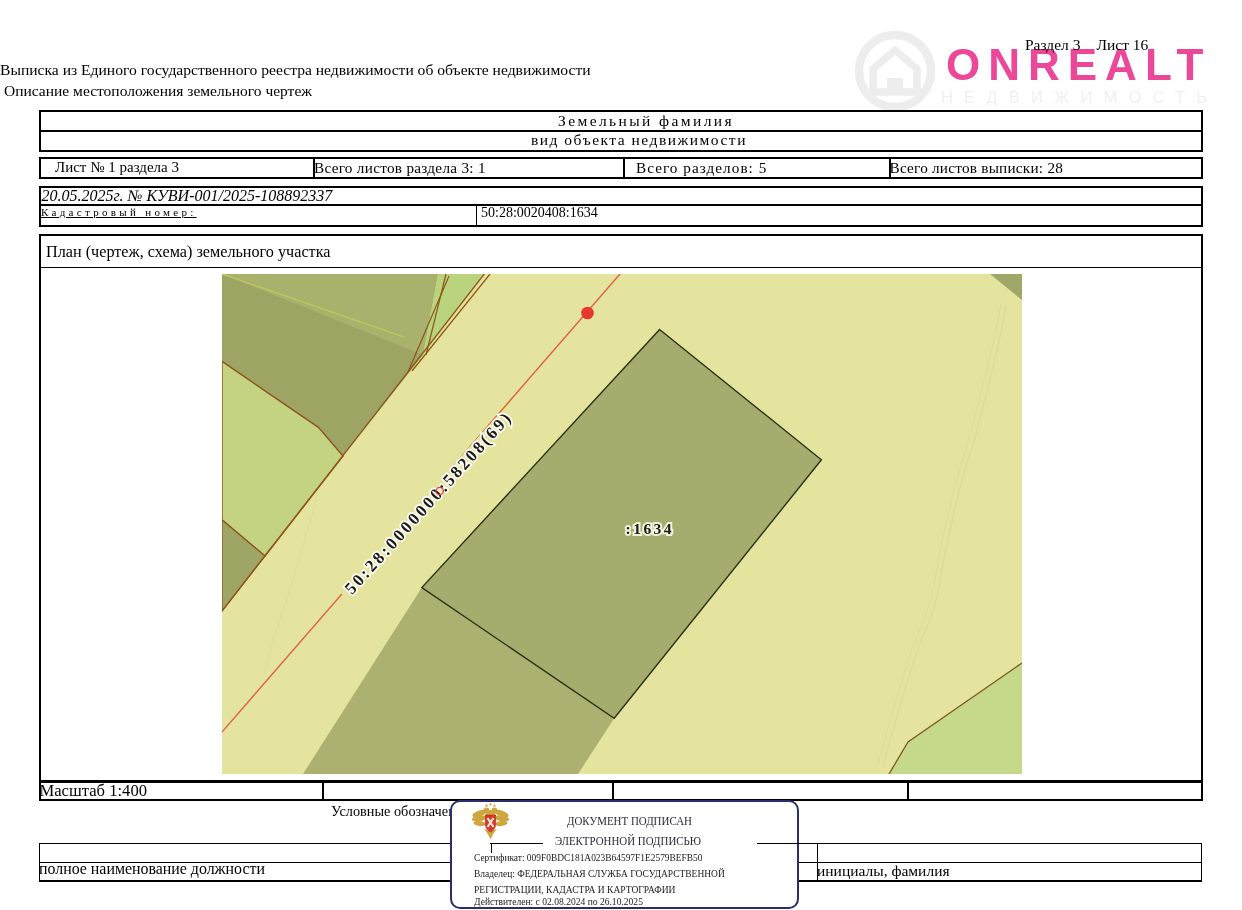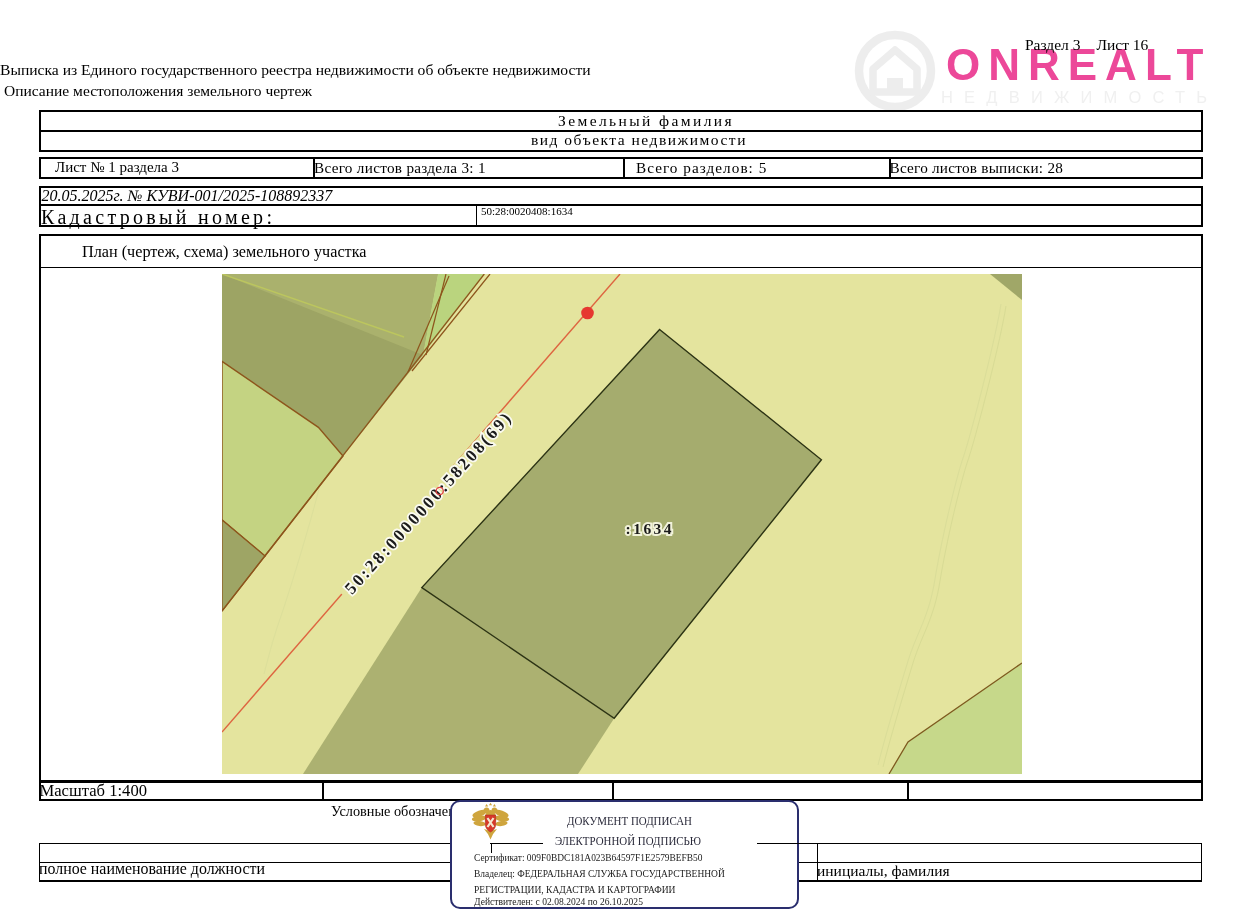--- a/index.html
+++ b/index.html
@@ -35,26 +35,26 @@
 <div class="line" style="left:888.5px;top:158px;width:2px;height:20px;"></div>
 <div class="t c" style="left:39px;width:275px;top:158.7px;font-size:15px;padding-left:16px;">Лист № 1 раздела 3</div>
 <div class="t c" style="left:314px;width:310px;top:158.7px;font-size:15.2px;letter-spacing:0.3px;">Всего листов раздела 3: 1</div>
 <div class="t c" style="left:624px;width:238px;top:158.7px;font-size:15.2px;letter-spacing:1.05px;margin-left:12px;">Всего разделов: 5</div>
 <div class="t c" style="left:889.5px;width:356px;top:158.7px;font-size:15.2px;letter-spacing:0.25px;">Всего листов выписки: 28</div>
 
 <div style="position:absolute;left:39px;top:186px;width:1164px;height:41px;border:2.5px solid #000;box-sizing:border-box;"></div>
 <div class="line" style="left:41px;top:204.3px;width:1160px;height:1.3px;"></div>
 <div class="line" style="left:476px;top:206px;width:1.3px;height:19px;"></div>
 <div class="t" style="left:41.5px;top:187px;font-size:16px;font-style:italic;">20.05.2025г. № КУВИ-001/2025-108892337</div>
-<div class="t" style="left:41px;top:205.5px;font-size:20px;letter-spacing:3.3px;">Кадастровый номер:</div>
-<div class="t" style="left:481px;top:205px;font-size:11px;">50:28:0020408:1634</div>
+<div class="t" style="left:41px;top:205.5px;font-size:11px;letter-spacing:3.3px;text-decoration:underline;">Кадастровый номер:</div>
+<div class="t" style="left:481px;top:205px;font-size:14px;">50:28:0020408:1634</div>
 
 <div style="position:absolute;left:39px;top:234px;width:1164px;height:548px;border:2.5px solid #000;box-sizing:border-box;"></div>
 <div class="line" style="left:41px;top:266.5px;width:1160px;height:1.3px;"></div>
-<div class="t" style="left:46px;top:242.5px;font-size:16.2px;margin-left:36px;">План (чертеж, схема) земельного участка</div>
+<div class="t" style="left:46px;top:242.5px;font-size:16.2px;">План (чертеж, схема) земельного участка</div>
 
 <div style="position:absolute;left:39px;top:781px;width:1164px;height:20px;border:2px solid #000;box-sizing:border-box;"></div>
 <div class="line" style="left:322px;top:782px;width:1.5px;height:17px;"></div>
 <div class="line" style="left:612px;top:782px;width:1.5px;height:17px;"></div>
 <div class="line" style="left:907px;top:782px;width:1.5px;height:17px;"></div>
 <div class="t" style="left:39.5px;top:781px;font-size:16.6px;">Масштаб 1:400</div>
 <div class="t" style="left:331px;top:782.5px;font-size:14.3px;margin-top:20px;">Условные обозначения:</div>
 
 <div class="line" style="left:39px;top:842.5px;width:1163px;height:1.4px;"></div>
 <div class="line" style="left:39px;top:861.5px;width:1163px;height:1.4px;"></div>

